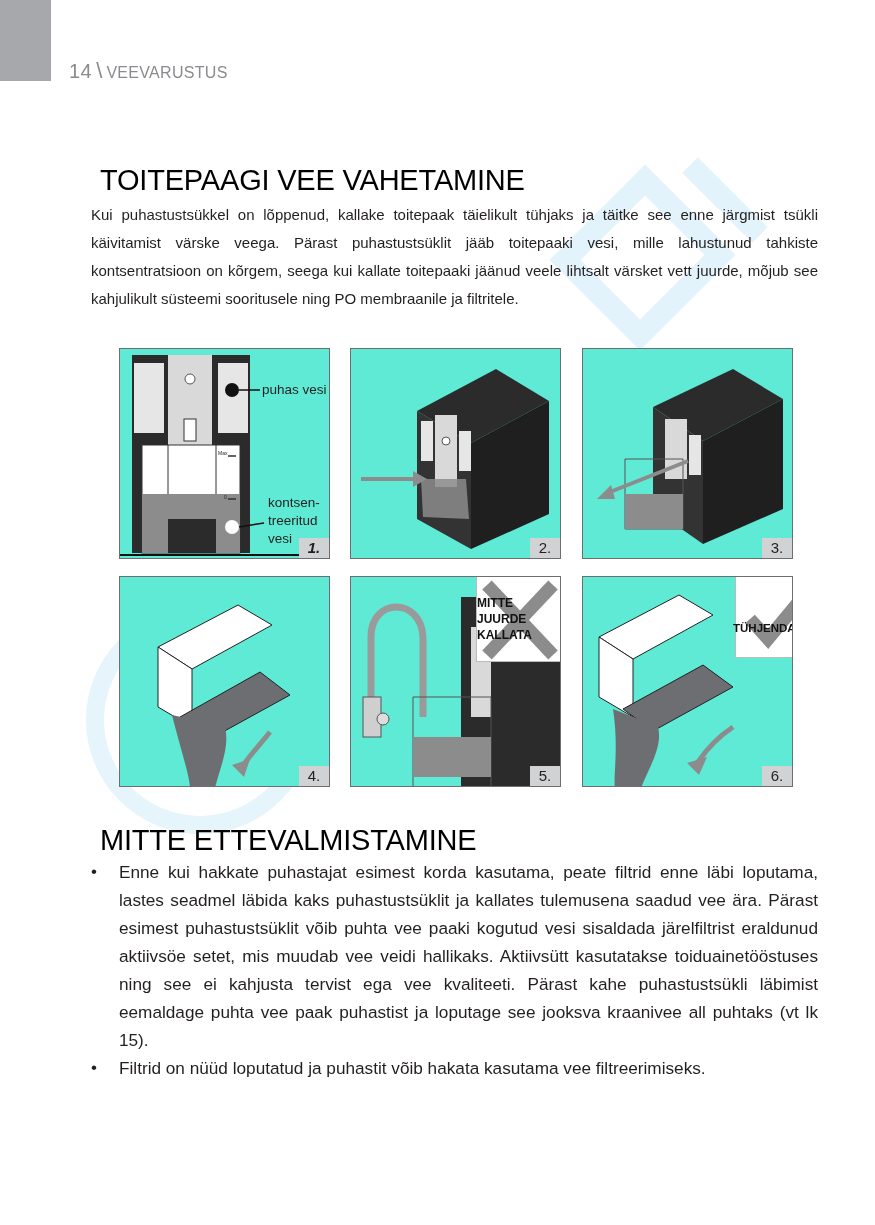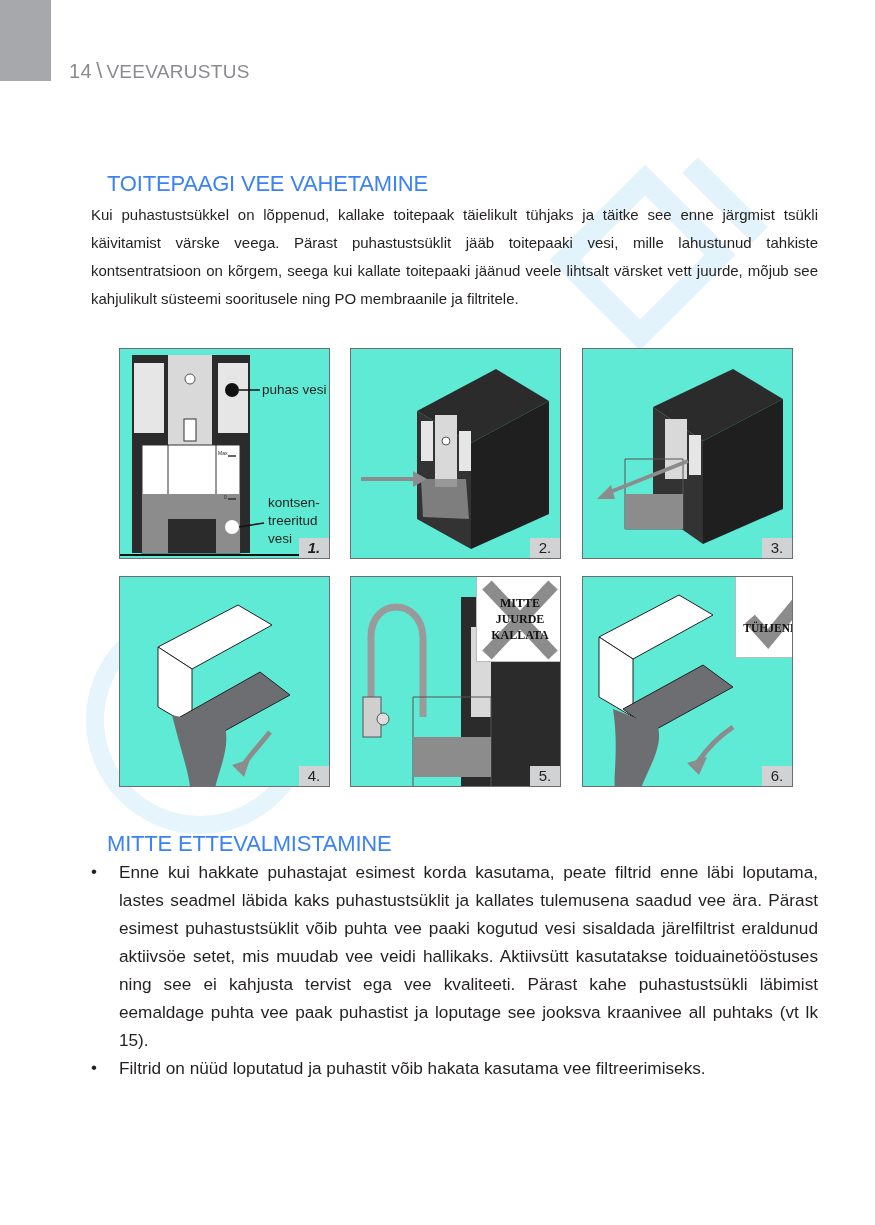--- a/index.html
+++ b/index.html
@@ -2,45 +2,45 @@
 <html><head>
 <meta charset="utf-8">
 <style>
   html, body { margin: 0; padding: 0; background: #ffffff; }
   body { width: 875px; height: 1225px; position: relative; overflow: hidden;
          font-family: "Liberation Sans", sans-serif; color: #231f20; }
   .corner-tab { position: absolute; left: 0; top: 0; width: 51px; height: 81px; background: #a7a8ab; }
   .running-head { position: absolute; left: 69px; top: 58px; color: #8a8b8e; white-space: nowrap; }
   .running-head .num { font-size: 20px; letter-spacing: 0.5px; }
   .running-head .sep { font-size: 22px; margin: 0 4px 0 4px; }
-  .running-head .section { font-size: 19px; letter-spacing: 0.3px; }
+  .running-head .section { font-size: 16px; letter-spacing: 0.3px; }
 
   .watermark { position: absolute; pointer-events: none; }
 
-  h1.section-title { position: absolute; margin: 16px; font-weight: normal; font-size: 22px;
-        letter-spacing: -0.2px; color: #3b82f6; left: 91px; }
+  h1.section-title { position: absolute; margin: 9px; font-weight: normal; font-size: 29px;
+        letter-spacing: -0.2px; color: #000000; left: 91px; }
   #title1 { top: 155px; }
   #title2 { top: 815px; }
 
   .para { position: absolute; left: 91px; width: 727px; font-size: 15px; line-height: 28px;
           text-align: justify; margin: 0; }
   #intro { top: 201px; }
 
   .bullets { position: absolute; left: 91px; width: 727px; top: 858px; margin: 0; padding: 0; list-style: none; }
   .bullets li { position: relative; padding-left: 28px; font-size: 17.2px; line-height: 28px; text-align: justify; }
   .bullets li .dot { position: absolute; left: 0; top: 0; font-size: 17px; }
 
   .panel { position: absolute; width: 211px; height: 211px; border: 1px solid #6d6e71; background: #5eead4; overflow: hidden; box-sizing: border-box; }
   .panel svg { position: absolute; left: 0; top: 0; }
   .step-badge { position: absolute; right: 0; bottom: 0; width: 30px; height: 20px; background: #d1d2d4;
         font-size: 15px; text-align: center; line-height: 20px; color: #231f20; }
   .step-badge.italic { font-style: italic; font-weight: bold; }
   .panel-label { position: absolute; font-size: 13.5px; color: #231f20; line-height: 18px; white-space: nowrap; }
   .warn-box { position: absolute; background: #fff; border-left: 1px solid #bbb; border-bottom: 1px solid #bbb; }
-  .warn-text { position: absolute; font-weight: bold; font-size: 12px; line-height: 16px; text-align: center; color: #111; font-family: Liberation Serif, serif; }
+  .warn-text { position: absolute; font-weight: bold; font-size: 12px; line-height: 16px; color: #111; }
 </style>
 </head>
 <body>
 
 <div class="corner-tab"></div>
 <div class="running-head">
   <span class="num">14</span><span class="sep">\</span><span class="section">VEEVARUSTUS</span>
 </div>
 
 <svg class="watermark" width="875" height="1225" style="left:0;top:0;">

